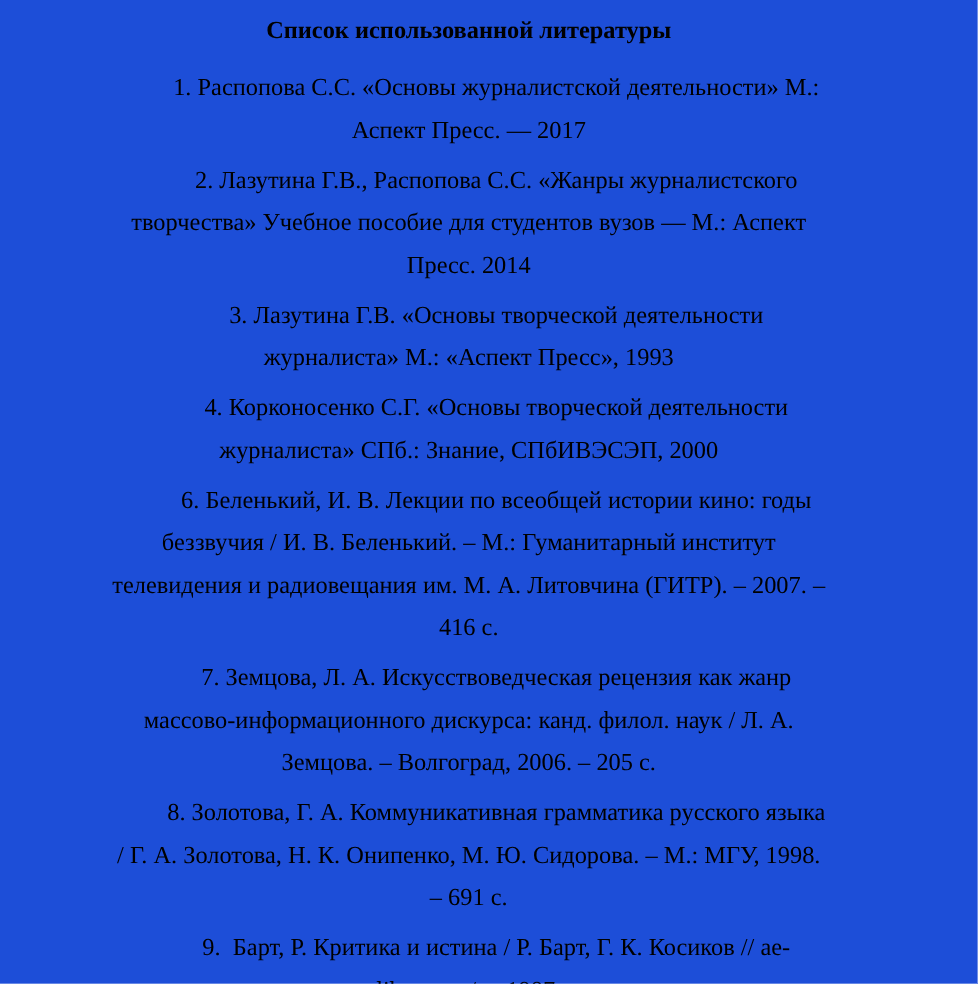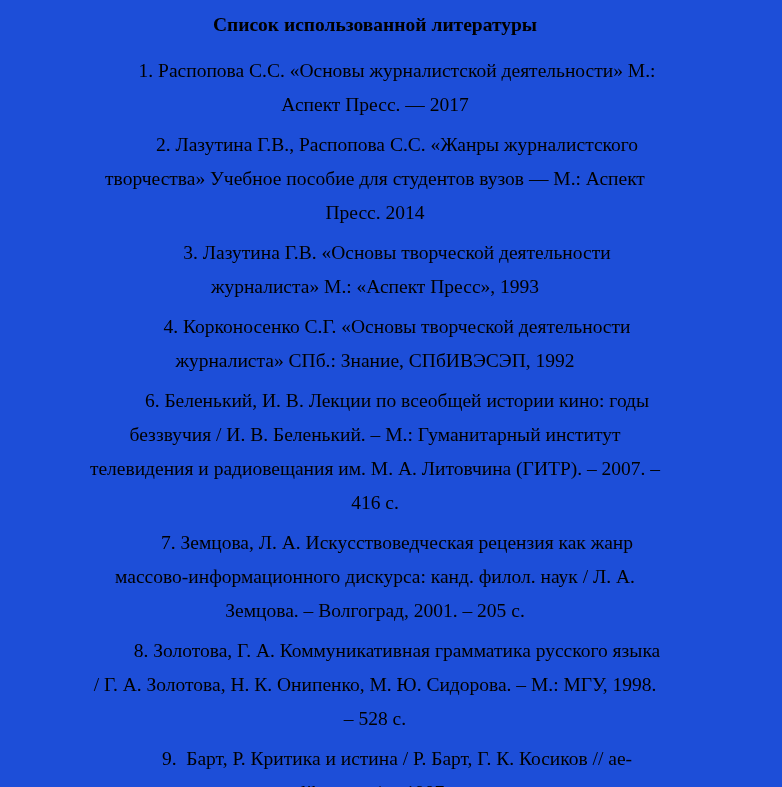--- a/index.html
+++ b/index.html
@@ -43,19 +43,19 @@
 </style>
 </head>
 <body>
 
 <div class="page">
   <h1 class="doc-title">Список использованной литературы</h1>
   <div class="bib-list">
       <p class="bib-item">1. Распопова С.С. «Основы журналистской деятельности» М.: Аспект Пресс. — 2017</p>
       <p class="bib-item">2. Лазутина Г.В., Распопова С.С. «Жанры журналистского творчества» Учебное пособие для студентов вузов — М.: Аспект Пресс. 2014</p>
       <p class="bib-item">3. Лазутина Г.В. «Основы творческой деятельности журналиста» М.: «Аспект Пресс», 1993</p>
-      <p class="bib-item">4. Корконосенко С.Г. «Основы творческой деятельности журналиста» СПб.: Знание, СПбИВЭСЭП, 1992</p>
+      <p class="bib-item">4. Корконосенко С.Г. «Основы творческой деятельности журналиста» СПб.: Знание, СПбИВЭСЭП, 2000</p>
       <p class="bib-item">6. Беленький, И. В. Лекции по всеобщей истории кино: годы беззвучия / И. В. Беленький. – М.: Гуманитарный институт телевидения и радиовещания им. М. А. Литовчина (ГИТР). – 2007. – 416 с.</p>
-      <p class="bib-item">7. Земцова, Л. А. Искусствоведческая рецензия как жанр массово-информационного дискурса: канд. филол. наук / Л. А. Земцова. – Волгоград, 2001. – 205 с.</p>
-      <p class="bib-item">8. Золотова, Г. А. Коммуникативная грамматика русского языка / Г. А. Золотова, Н. К. Онипенко, М. Ю. Сидорова. – М.: МГУ, 1998. – 528 с.</p>
+      <p class="bib-item">7. Земцова, Л. А. Искусствоведческая рецензия как жанр массово-информационного дискурса: канд. филол. наук / Л. А. Земцова. – Волгоград, 2006. – 205 с.</p>
+      <p class="bib-item">8. Золотова, Г. А. Коммуникативная грамматика русского языка / Г. А. Золотова, Н. К. Онипенко, М. Ю. Сидорова. – М.: МГУ, 1998. – 691 с.</p>
       <p class="bib-item">9.  Барт, Р. Критика и истина / Р. Барт, Г. К. Косиков // ae-lib.org.ua/. – 1987.</p>
     </div>
 </div>
 
 </body></html>

